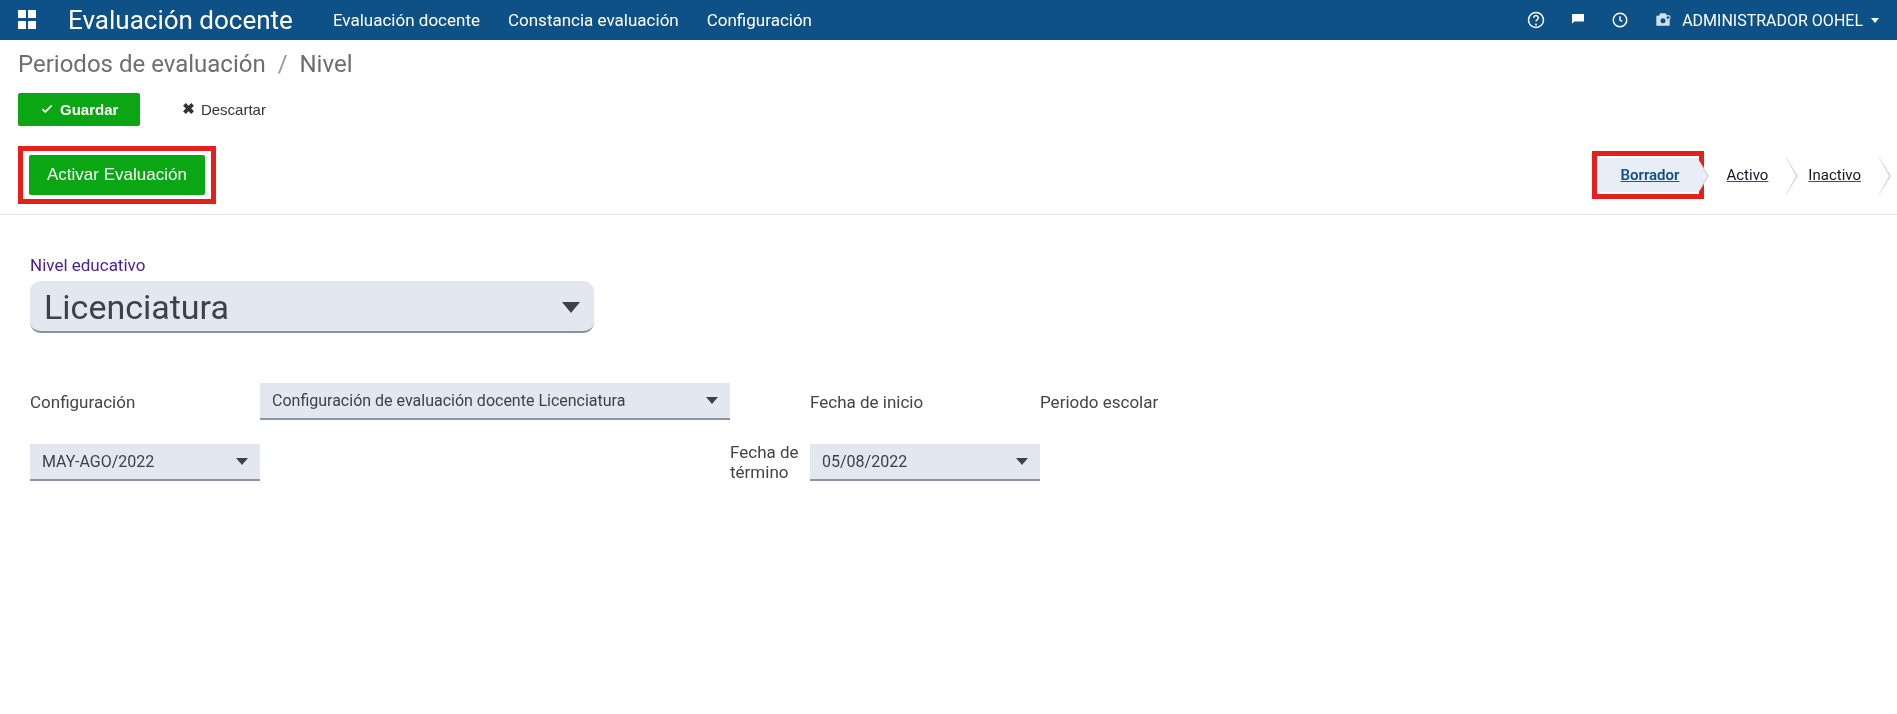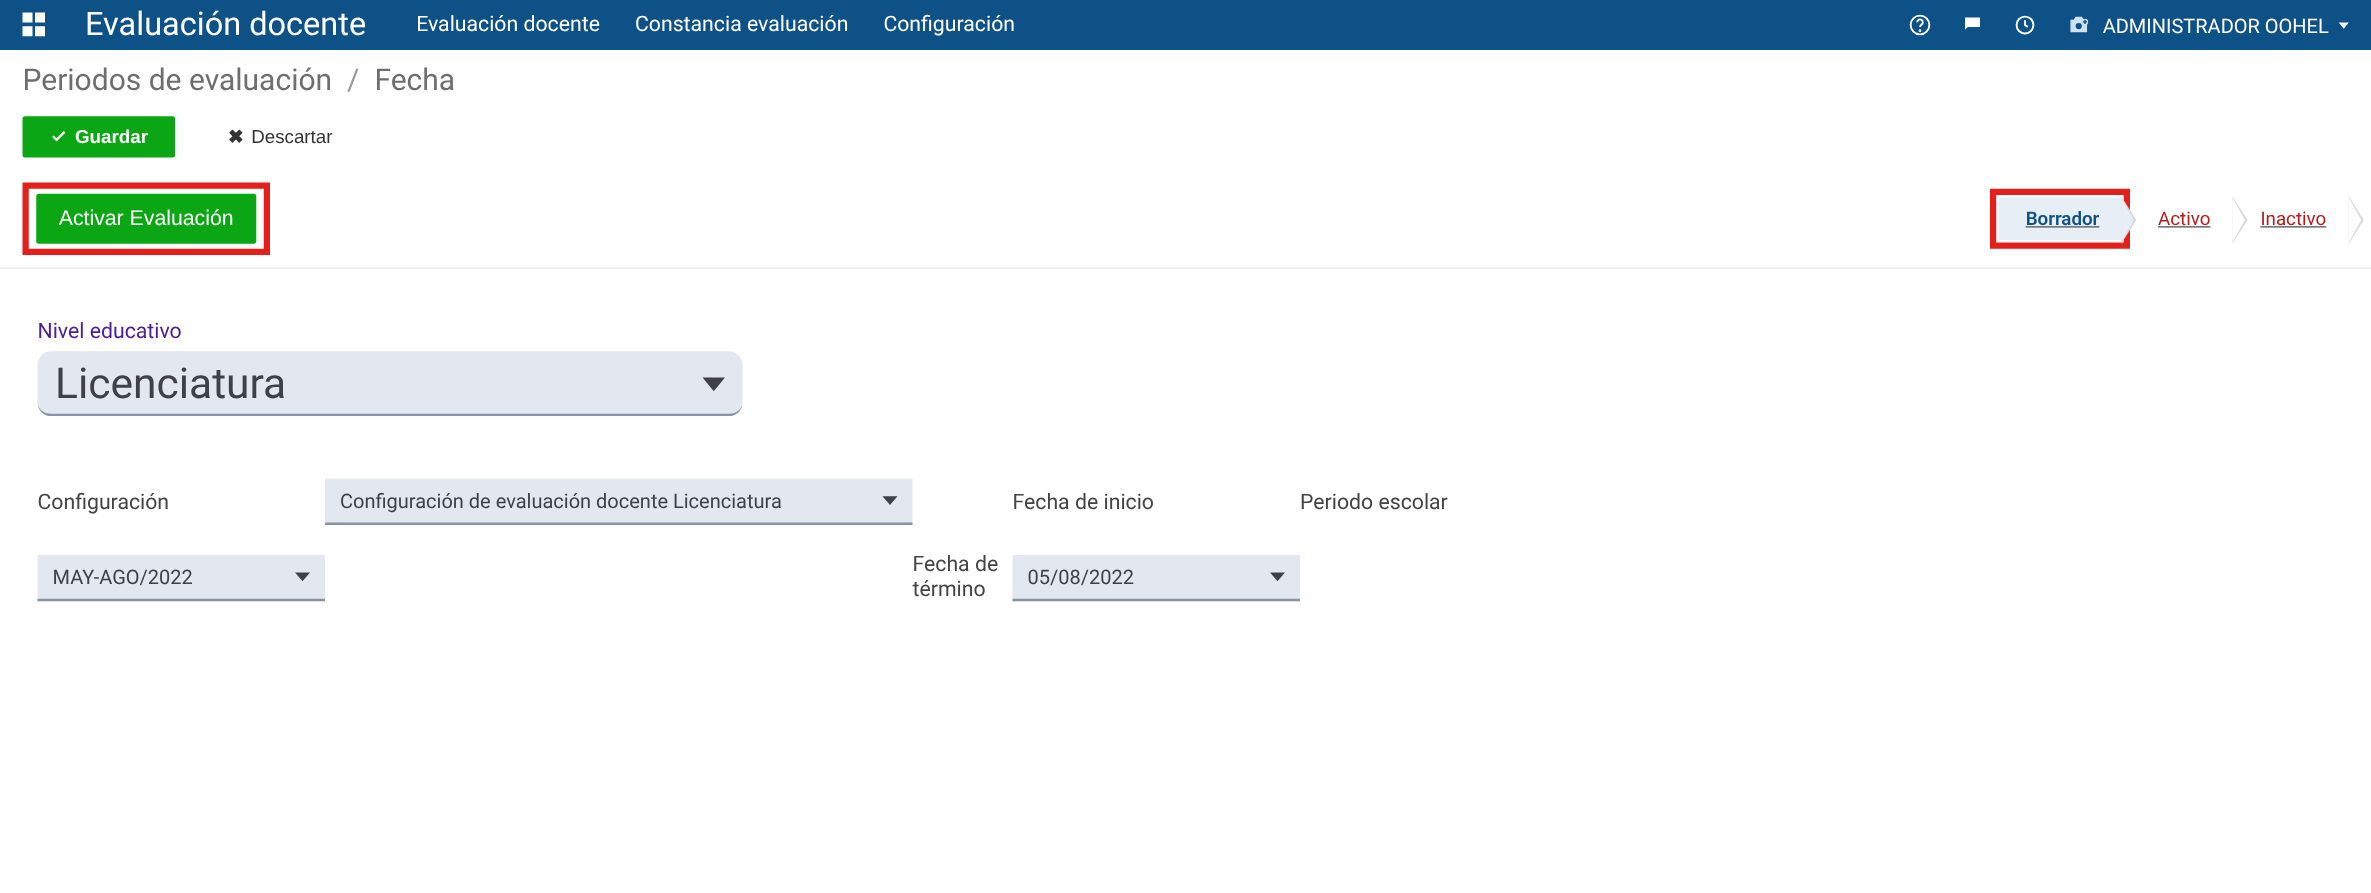--- a/index.html
+++ b/index.html
@@ -26,21 +26,21 @@
   .btn-primary { background:#0aa614; color:#fff; font-weight:600; }
   .btn-link { background:transparent; color:#333; }
   .btn-link .x { font-weight:900; font-size:15px; }
 
   
   .statusrow { display:flex; align-items:center; padding:12px 18px 10px 18px; border-bottom:1px solid #e6e6e6; margin-top:8px; position:relative;text-decoration:underline; }
   .activate-wrap { border:5px solid #e3201b; padding:4px 6px; display:inline-block; }
   .btn-activate { background:#0aa614; color:#fff; border:none; padding:10px 18px; font-size:17px; cursor:pointer; border-radius:2px; }
 
   .statusbar { margin-left:auto; display:flex; align-items:center; }
-  .status-step { position:relative; padding:8px 18px 8px 22px; font-size:15px; color:#b91c1c; background:#fff; }
+  .status-step { position:relative; padding:8px 18px 8px 22px; font-size:15px; color:#0f172a; background:#fff; }
   .status-step.active { background:#e8eef6; color:#0e5187; font-weight:600; }
   .status-step::after {
     content:""; position:absolute; right:-10px; top:0; width:0; height:0;
     border-top:18px solid transparent; border-bottom:18px solid transparent; border-left:10px solid #fff;
     z-index:2;
   }
   .status-step.active::after { border-left-color:#e8eef6; }
   .status-step::before {
     content:""; position:absolute; right:-12px; top:-1px; width:0; height:0;
     border-top:19px solid transparent; border-bottom:19px solid transparent; border-left:12px solid #d7d7d7;
@@ -108,21 +108,21 @@
       <span>ADMINISTRADOR OOHEL</span>
       <span class="caret-down"></span>
     </div>
   </div>
 </div>
 
 <div class="control">
   <div class="breadcrumb">
     <span>Periodos de evaluación</span>
     <span class="sep">/</span>
-    <span>Fecha</span>
+    <span>Nivel</span>
   </div>
   <div class="btnrow">
     <button class="btn btn-primary">
       <svg width="14" height="14" viewBox="0 0 24 24" fill="none" stroke="#fff" stroke-width="3">
           <path d="M4 12l5 5L20 6"></path>
         </svg>
       <span>Guardar</span>
     </button>
     <button class="btn btn-link">
       <span class="x">✖</span>

